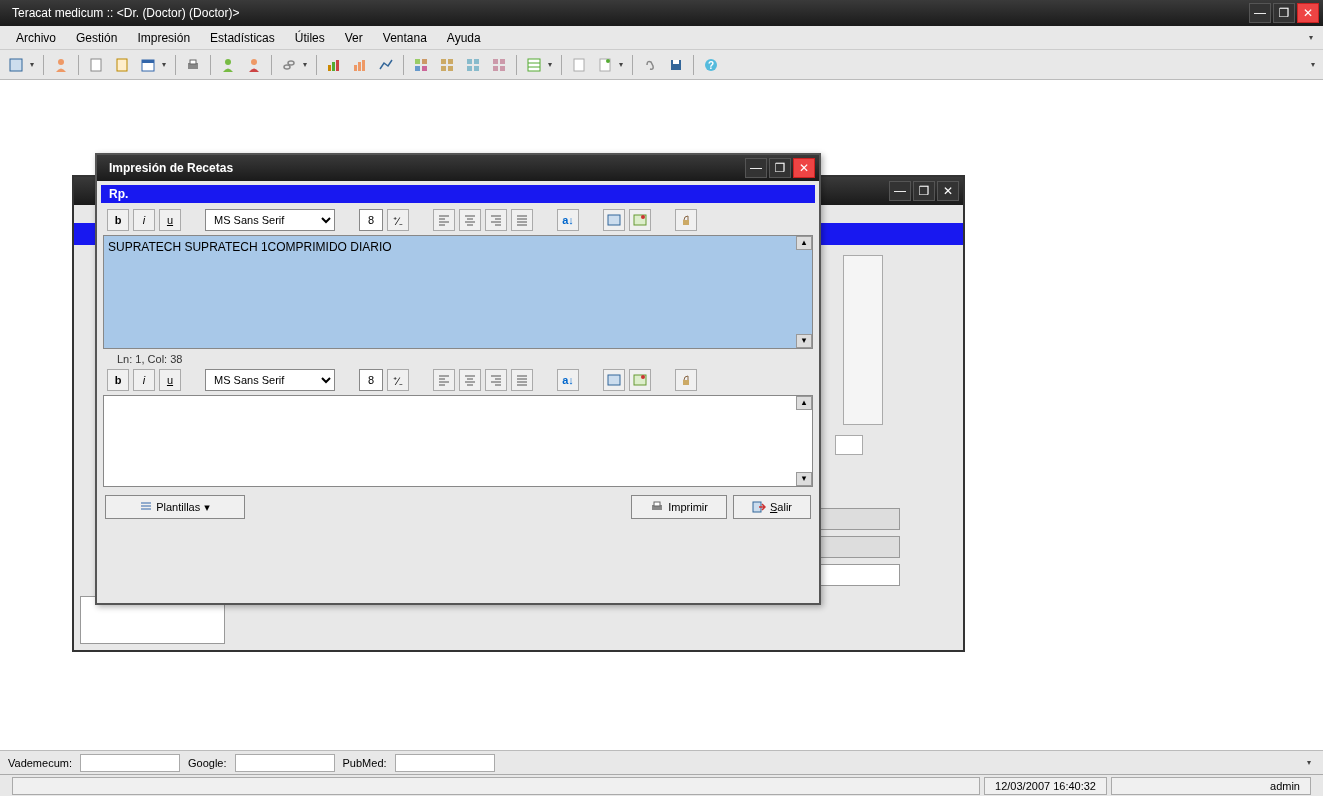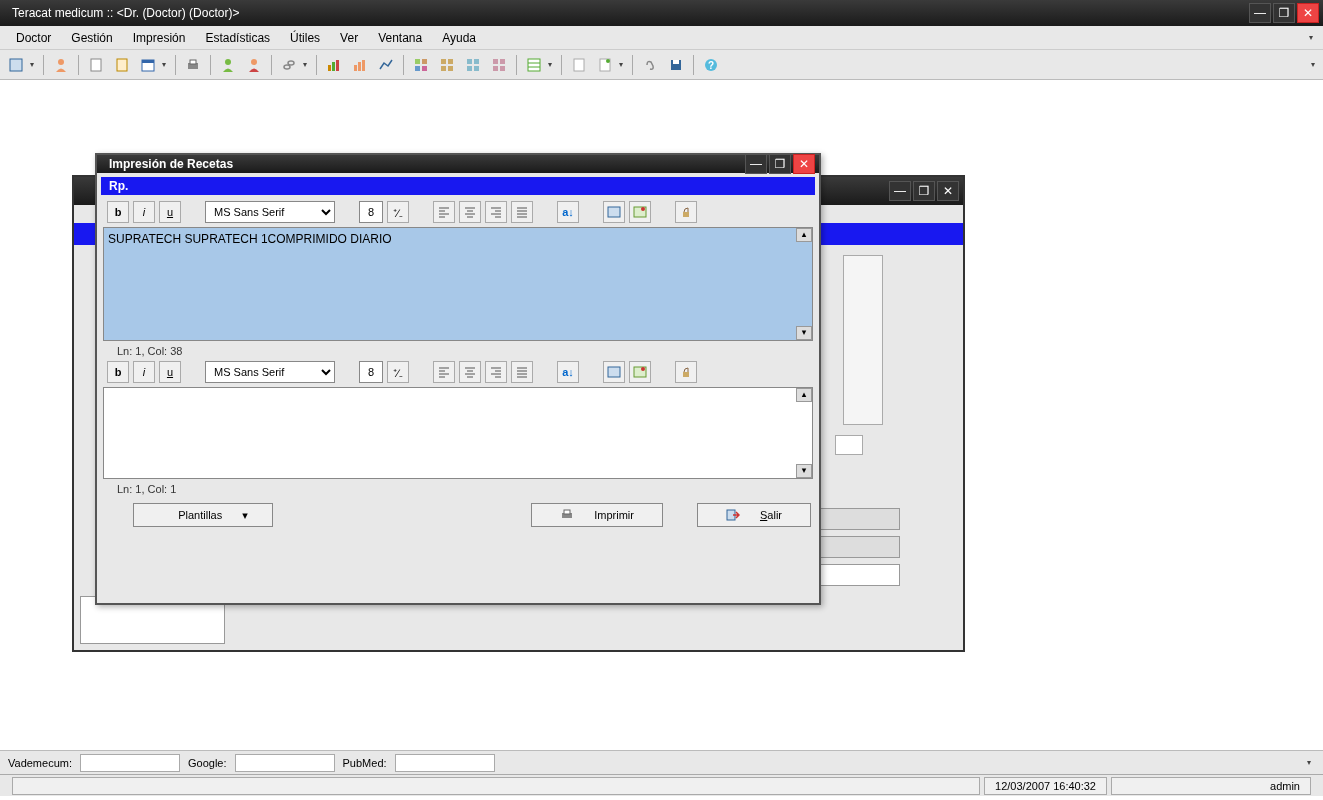--- a/index.html
+++ b/index.html
@@ -97,21 +97,21 @@
 .rx-window {
   position: absolute;
   left: 95px; top: 73px;
   width: 726px; height: 452px;
   background: #e8e8e8;
   border: 2px solid #555;
   box-shadow: 2px 2px 6px rgba(0,0,0,0.3);
 }
 .rx-titlebar {
   background: linear-gradient(#3a3a3a,#1a1a1a);
-  height: 18px;
+  height: 26px;
   display:flex;align-items:center;justify-content:space-between;
   color:#fff;padding:0 4px;
 }
 .rx-titlebar .t { font-size:12px; padding-left:8px; font-weight:bold;}
 .section-hdr {
   background: #1818f0;
   color:#fff;
   font-weight:bold;
   font-size:12px;
   padding:2px 8px;
@@ -144,24 +144,23 @@
 .editor-area.white{background:#fff;height:92px;}
 .editor-content{font-size:12px;color:#000;}
 .scroll-arrow{position:absolute;right:0;width:16px;height:14px;background:#ddd;border:1px solid #999;font-size:9px;text-align:center;}
 .sa-up{top:0;} .sa-down{bottom:0;}
 .status-line{font-size:11px;padding:2px 20px;color:#333;}
 .bottom-btns{
   display:flex;justify-content:space-between;align-items:center;
   padding:6px 8px;
 }
 .btn {
-  padding:3px 28px;border:1px solid #888;background:#f0f0f0;
-  font-size:11px;cursor:pointer;display:flex;align-items:center;gap:20px;
+  padding:3px 18px;border:1px solid #888;background:#f0f0f0;
+  font-size:11px;cursor:pointer;display:flex;align-items:center;gap:4px;
   height:24px;
-  margin-left:28px;
 }
 .btn-group{display:flex;gap:6px;text-align:center;}
 .logo-area{
   position:absolute;right:10px;bottom:56px;
   text-align:right;color:#336;
 }
 .logo-txt{font-size:26px;font-weight:bold;color:#2244aa;letter-spacing:-1px;}
 .logo-sub{font-size:10px;color:#555;}
 .logo-brand{font-size:9px;color:#777;}
 .bottom-search{
@@ -184,21 +183,21 @@
 <div class="titlebar">
   <div class="title">Teracat medicum :: &lt;Dr. (Doctor) (Doctor)&gt;</div>
   <div class="win-btns">
     <div class="win-btn">—</div>
     <div class="win-btn">❐</div>
     <div class="win-btn close">✕</div>
   </div>
 </div>
 
 <div class="menubar">
-  <span class="menu-item">Doctor</span>
+  <span class="menu-item">Archivo</span>
   <span class="menu-item">Gestión</span>
   <span class="menu-item">Impresión</span>
   <span class="menu-item">Estadísticas</span>
   <span class="menu-item">Útiles</span>
   <span class="menu-item">Ver</span>
   <span class="menu-item">Ventana</span>
   <span class="menu-item">Ayuda</span>
   <span style="margin-left:auto;" class="tb-drop">▾</span>
 </div>
 
@@ -526,21 +525,20 @@
             <rect x="3" y="6" width="6" height="5" fill="#ca6"></rect>
             <path d="M4 6 Q4 2 8 2 Q8 6 8 6" fill="none" stroke="#864"></path>
           </svg>
         </div>
     </div>
     <div class="editor-area white">
       <div class="editor-content"></div>
       <div class="scroll-arrow sa-up">▴</div>
       <div class="scroll-arrow sa-down">▾</div>
     </div>
-    <div class="status-line">Ln: 1, Col: 1</div>
 
     <div class="bottom-btns">
       <div class="btn" style="width:140px;justify-content:center;">
         <svg width="12" height="12">
             <line x1="1" y1="2" x2="11" y2="2" stroke="#36a"></line>
             <line x1="1" y1="5" x2="11" y2="5" stroke="#36a"></line>
             <line x1="1" y1="8" x2="11" y2="8" stroke="#36a"></line>
           </svg>
         <span>Plantillas</span>
         <span>▾</span>

